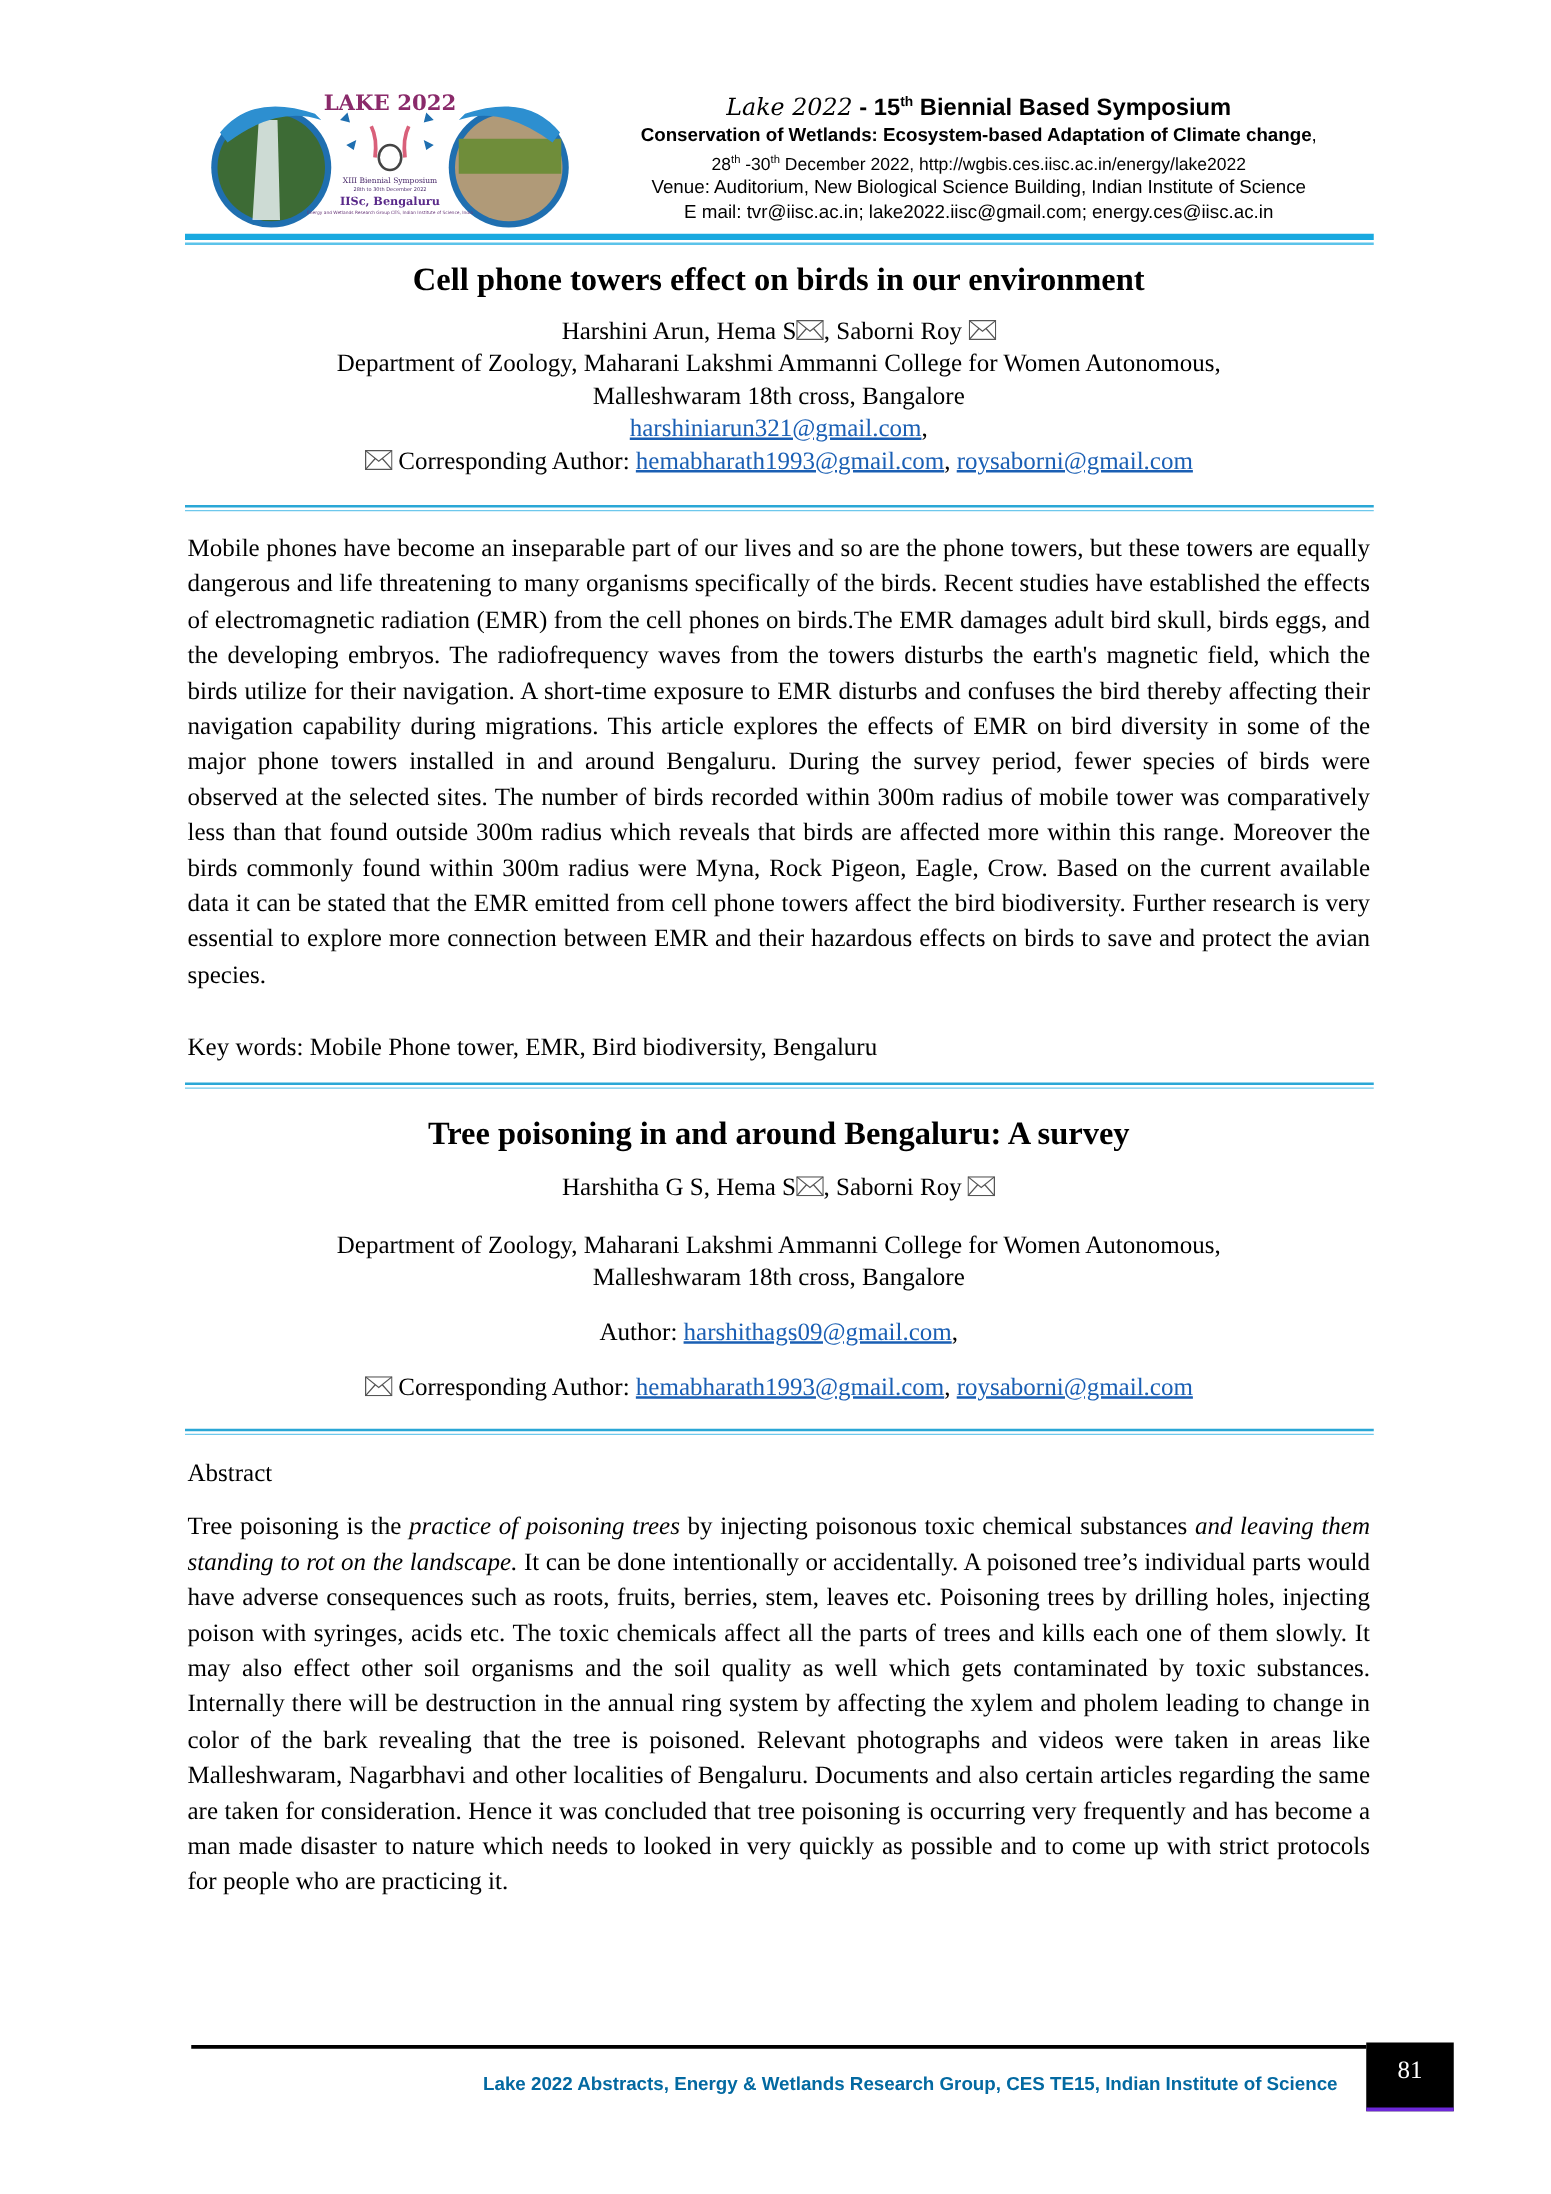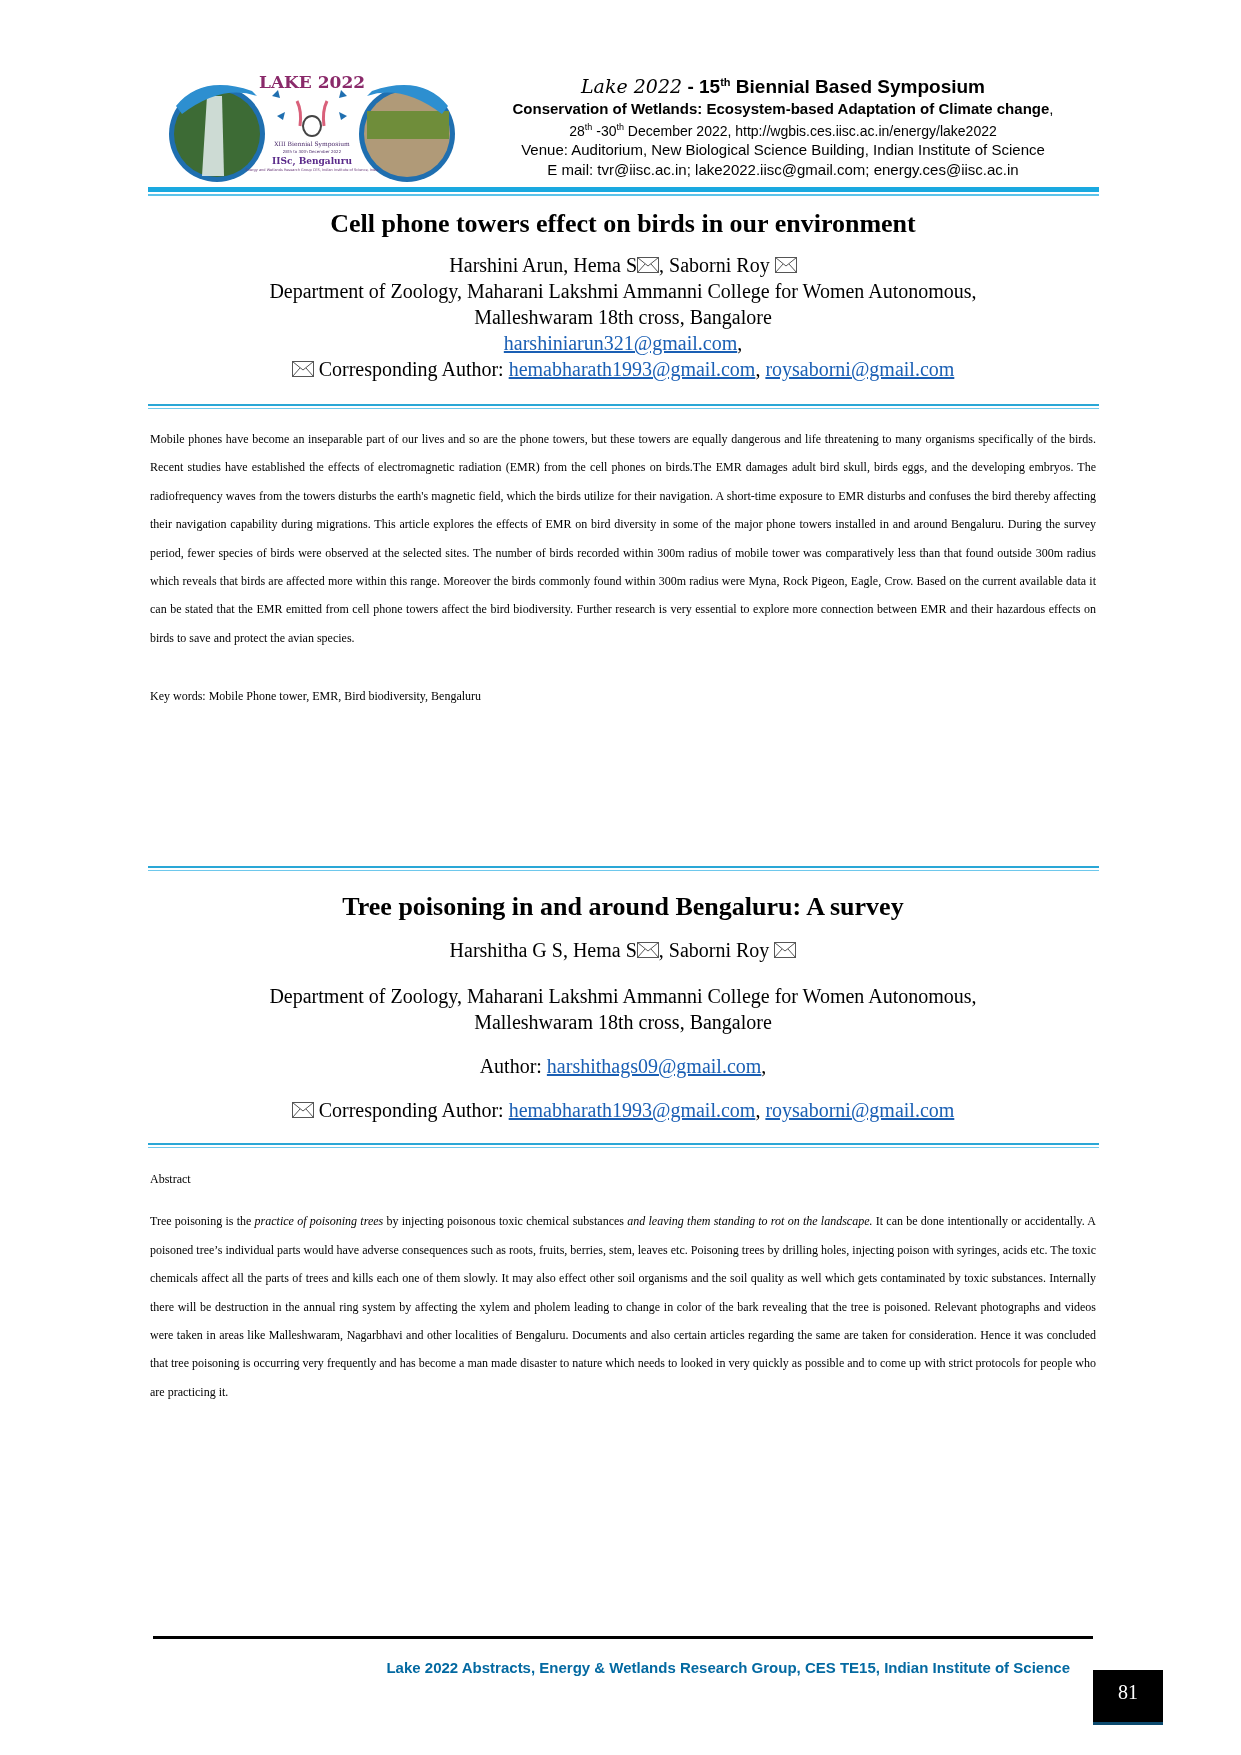--- a/index.html
+++ b/index.html
@@ -22,27 +22,27 @@
   .rule-thin  { position: absolute; left: 148px; width: 951px; height: 2px; background: #5cc3ea; }
   .rule-a { position: absolute; left: 148px; width: 951px; height: 2px; background: #2aa7d6; }
   .rule-b { position: absolute; left: 148px; width: 951px; height: 1px; background: #6ec8ec; }
 
   
   .block { position: absolute; left: 150px; width: 946px; }
   .art-title { font-size: 26px; font-weight: bold; line-height: 32px; text-align: center; }
   .line { font-size: 20px; line-height: 26px; text-align: center; }
   .mail-icon { display: inline-block; width: 22px; height: 16px; vertical-align: -1px; }
   a.link { color: #1a5fb4; }
-  .para { font-size: 12px; line-height: 28.4px; text-align: justify; }
+  .para { font-size: 20px; line-height: 28.4px; text-align: justify; }
   .para em { font-style: italic; }
 
   
   .footer-rule { position: absolute; left: 153px; top: 1636px; width: 940px; height: 3px; background: #000; }
   .footer-text { position: absolute; left: 150px; top: 1659px; width: 920px; text-align: right; font-family: "Liberation Sans", sans-serif; font-weight: bold; font-size: 15px; color: #0369a1; }
-  .page-box { position: absolute; left: 1093px; top: 1634px; width: 70px; height: 52px; background: #000; color: #fff; text-align: center; font-size: 20px; line-height: 44px; border-bottom: 3px solid #0c4a6e; margin-top: 36px; }
+  .page-box { position: absolute; left: 1093px; top: 1634px; width: 70px; height: 52px; background: #000; color: #fff; text-align: center; font-size: 20px; line-height: 44px; border-bottom: 3px solid #6d28d9; }
 </style>
 </head>
 <body>
 
 <div class="header">
   <svg class="logo" viewBox="0 0 300 120">
 
     <circle cx="55" cy="68" r="48" fill="#1f6fb0"></circle>
     <circle cx="55" cy="68" r="43" fill="#3d6b35"></circle>
     <path d="M45 30 L60 30 L62 110 L40 110 Z" fill="#e6eef0" opacity="0.85"></path>

